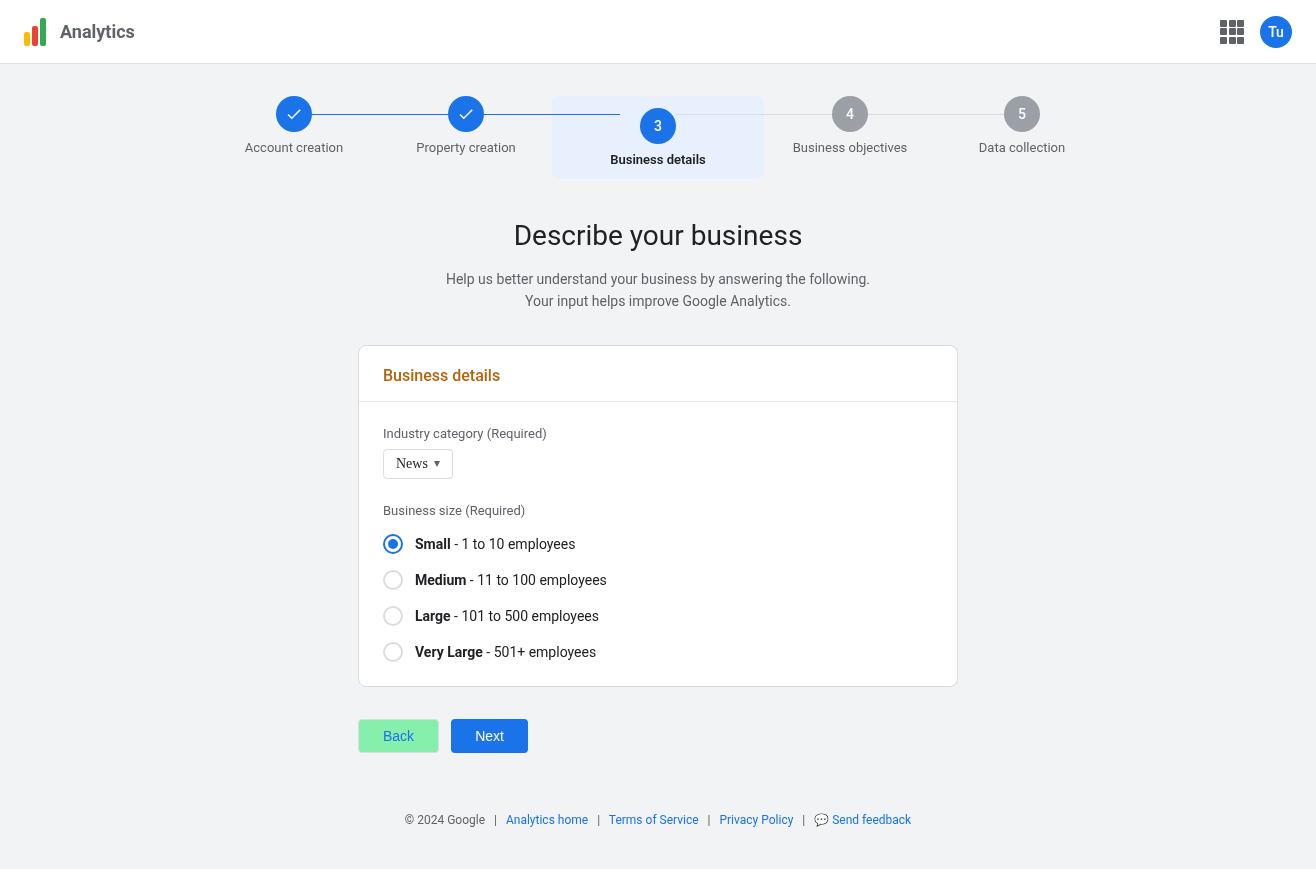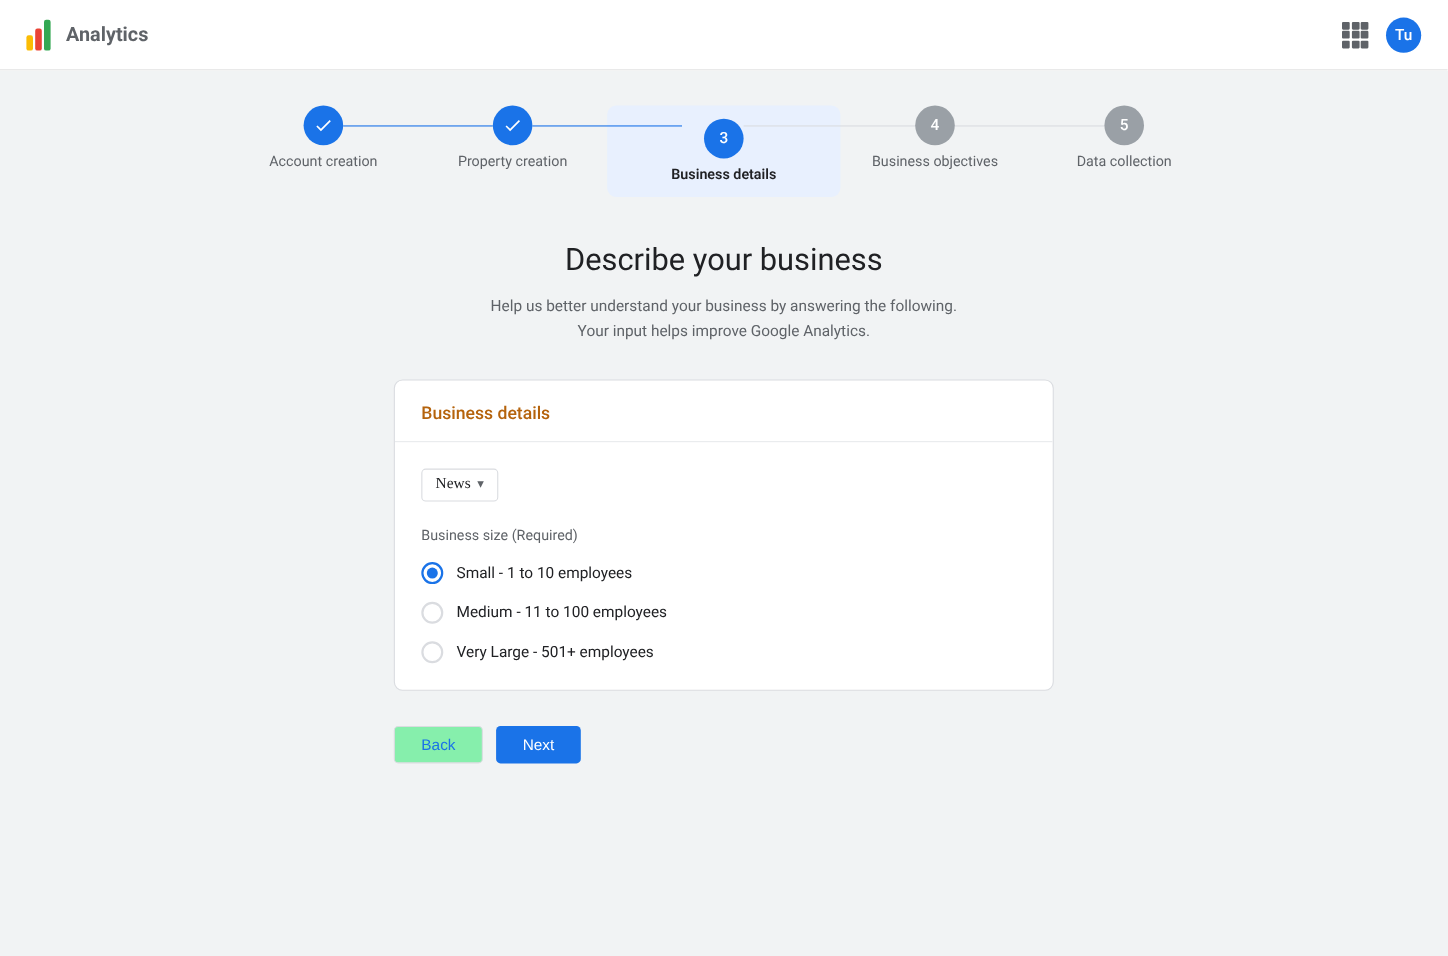--- a/index.html
+++ b/index.html
@@ -254,21 +254,21 @@
       width: 10px;
       height: 10px;
       border-radius: 50%;
       background: #1a73e8;
     }
     .radio-text {
       font-size: 14px;
       color: #202124;
     }
     .radio-text strong {
-      font-weight: 400;
+      font-weight: 700;
     }
 
     
     .button-row {
       display: flex;
       gap: 12px;
       margin-top: 32px;
     }
     .btn-back {
       padding: 8px 24px;
@@ -390,20 +390,21 @@
       <span>Your input helps improve Google Analytics.</span>
     </p>
 
     <div class="card">
       <div class="card-header">
         <span class="card-header-title">Business details</span>
       </div>
       <div class="card-body">
 
         <div>
+          <div class="field-label">Industry category (Required)</div>
           <button class="dropdown-btn">
             <span>News</span>
             <span class="dropdown-arrow">▾</span>
           </button>
         </div>
 
         <div>
           <div class="size-label">Business size (Required)</div>
           <div class="radio-group">
 
@@ -420,20 +421,28 @@
 
             <label class="radio-option">
               <div class="radio-outer"></div>
               <span class="radio-text">
                 <strong>Medium</strong>
                 <span> - </span>
                 <span>11 to 100 employees</span>
               </span>
             </label>
 
+            <label class="radio-option">
+              <div class="radio-outer"></div>
+              <span class="radio-text">
+                <strong>Large</strong>
+                <span> - </span>
+                <span>101 to 500 employees</span>
+              </span>
+            </label>
 
             <label class="radio-option">
               <div class="radio-outer"></div>
               <span class="radio-text">
                 <strong>Very Large</strong>
                 <span> - </span>
                 <span>501+ employees</span>
               </span>
             </label>
 
@@ -441,15 +450,27 @@
         </div>
 
       </div>
     </div>
 
     <div class="button-row">
       <button class="btn-back">Back</button>
       <button class="btn-next">Next</button>
     </div>
 
+    <div class="footer">
+      <span>© 2024 Google</span>
+      <span class="footer-sep">|</span>
+      <a href="#">Analytics home</a>
+      <span class="footer-sep">|</span>
+      <a href="#">Terms of Service</a>
+      <span class="footer-sep">|</span>
+      <a href="#">Privacy Policy</a>
+      <span class="footer-sep">|</span>
+      <span>💬</span>
+      <a href="#">Send feedback</a>
+    </div>
 
   </div>
 </div>
 
 </body></html>

